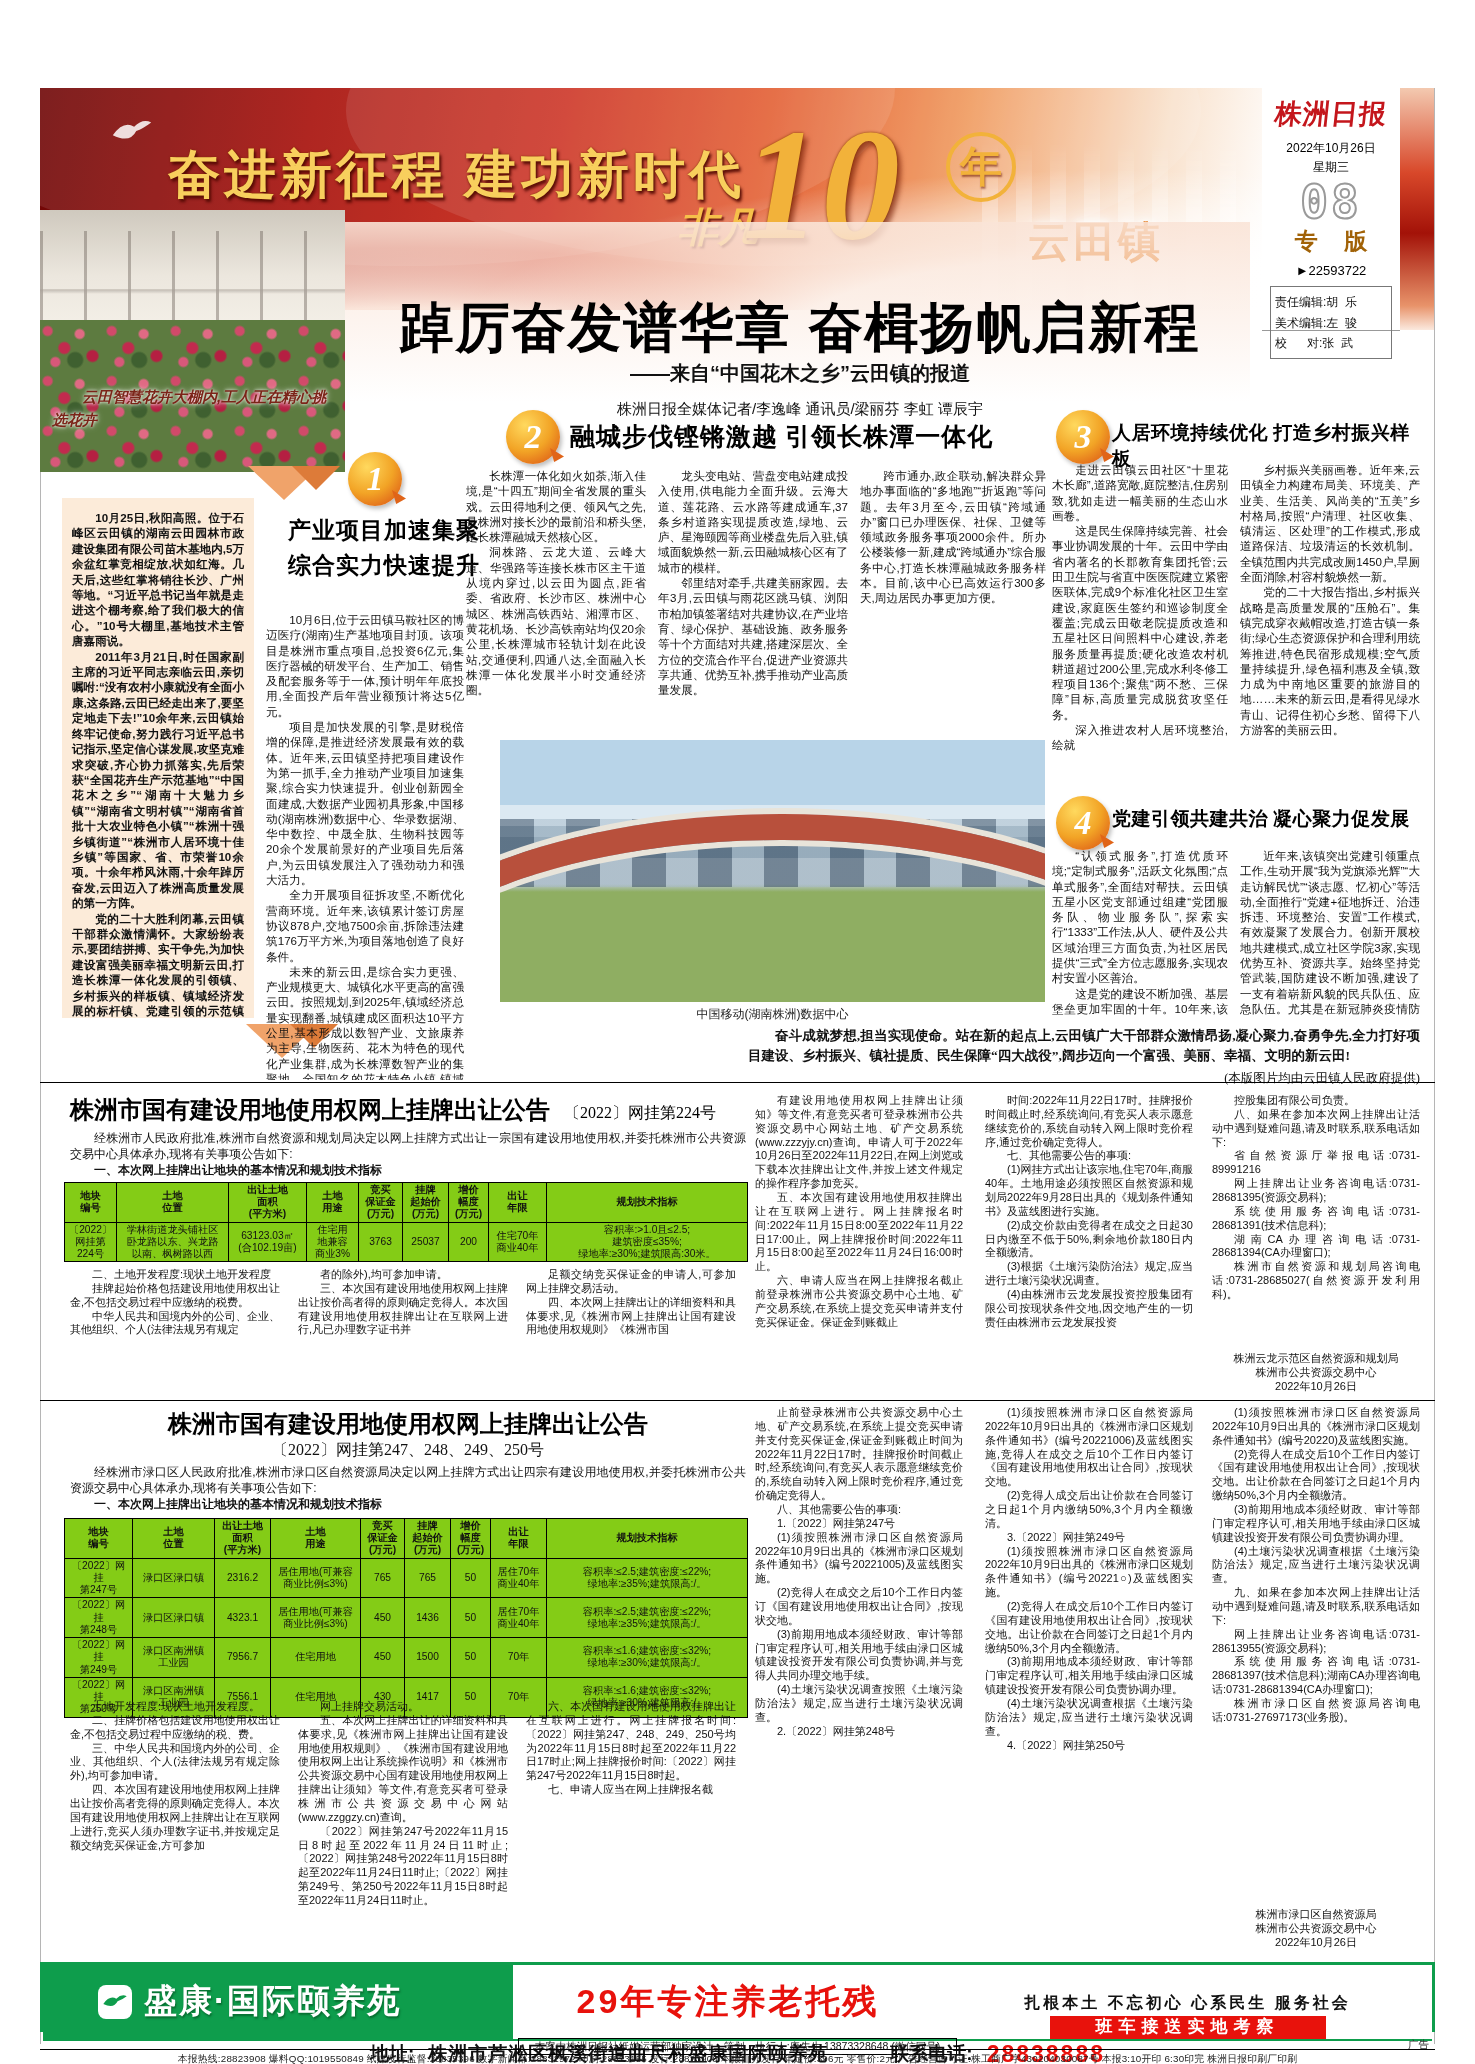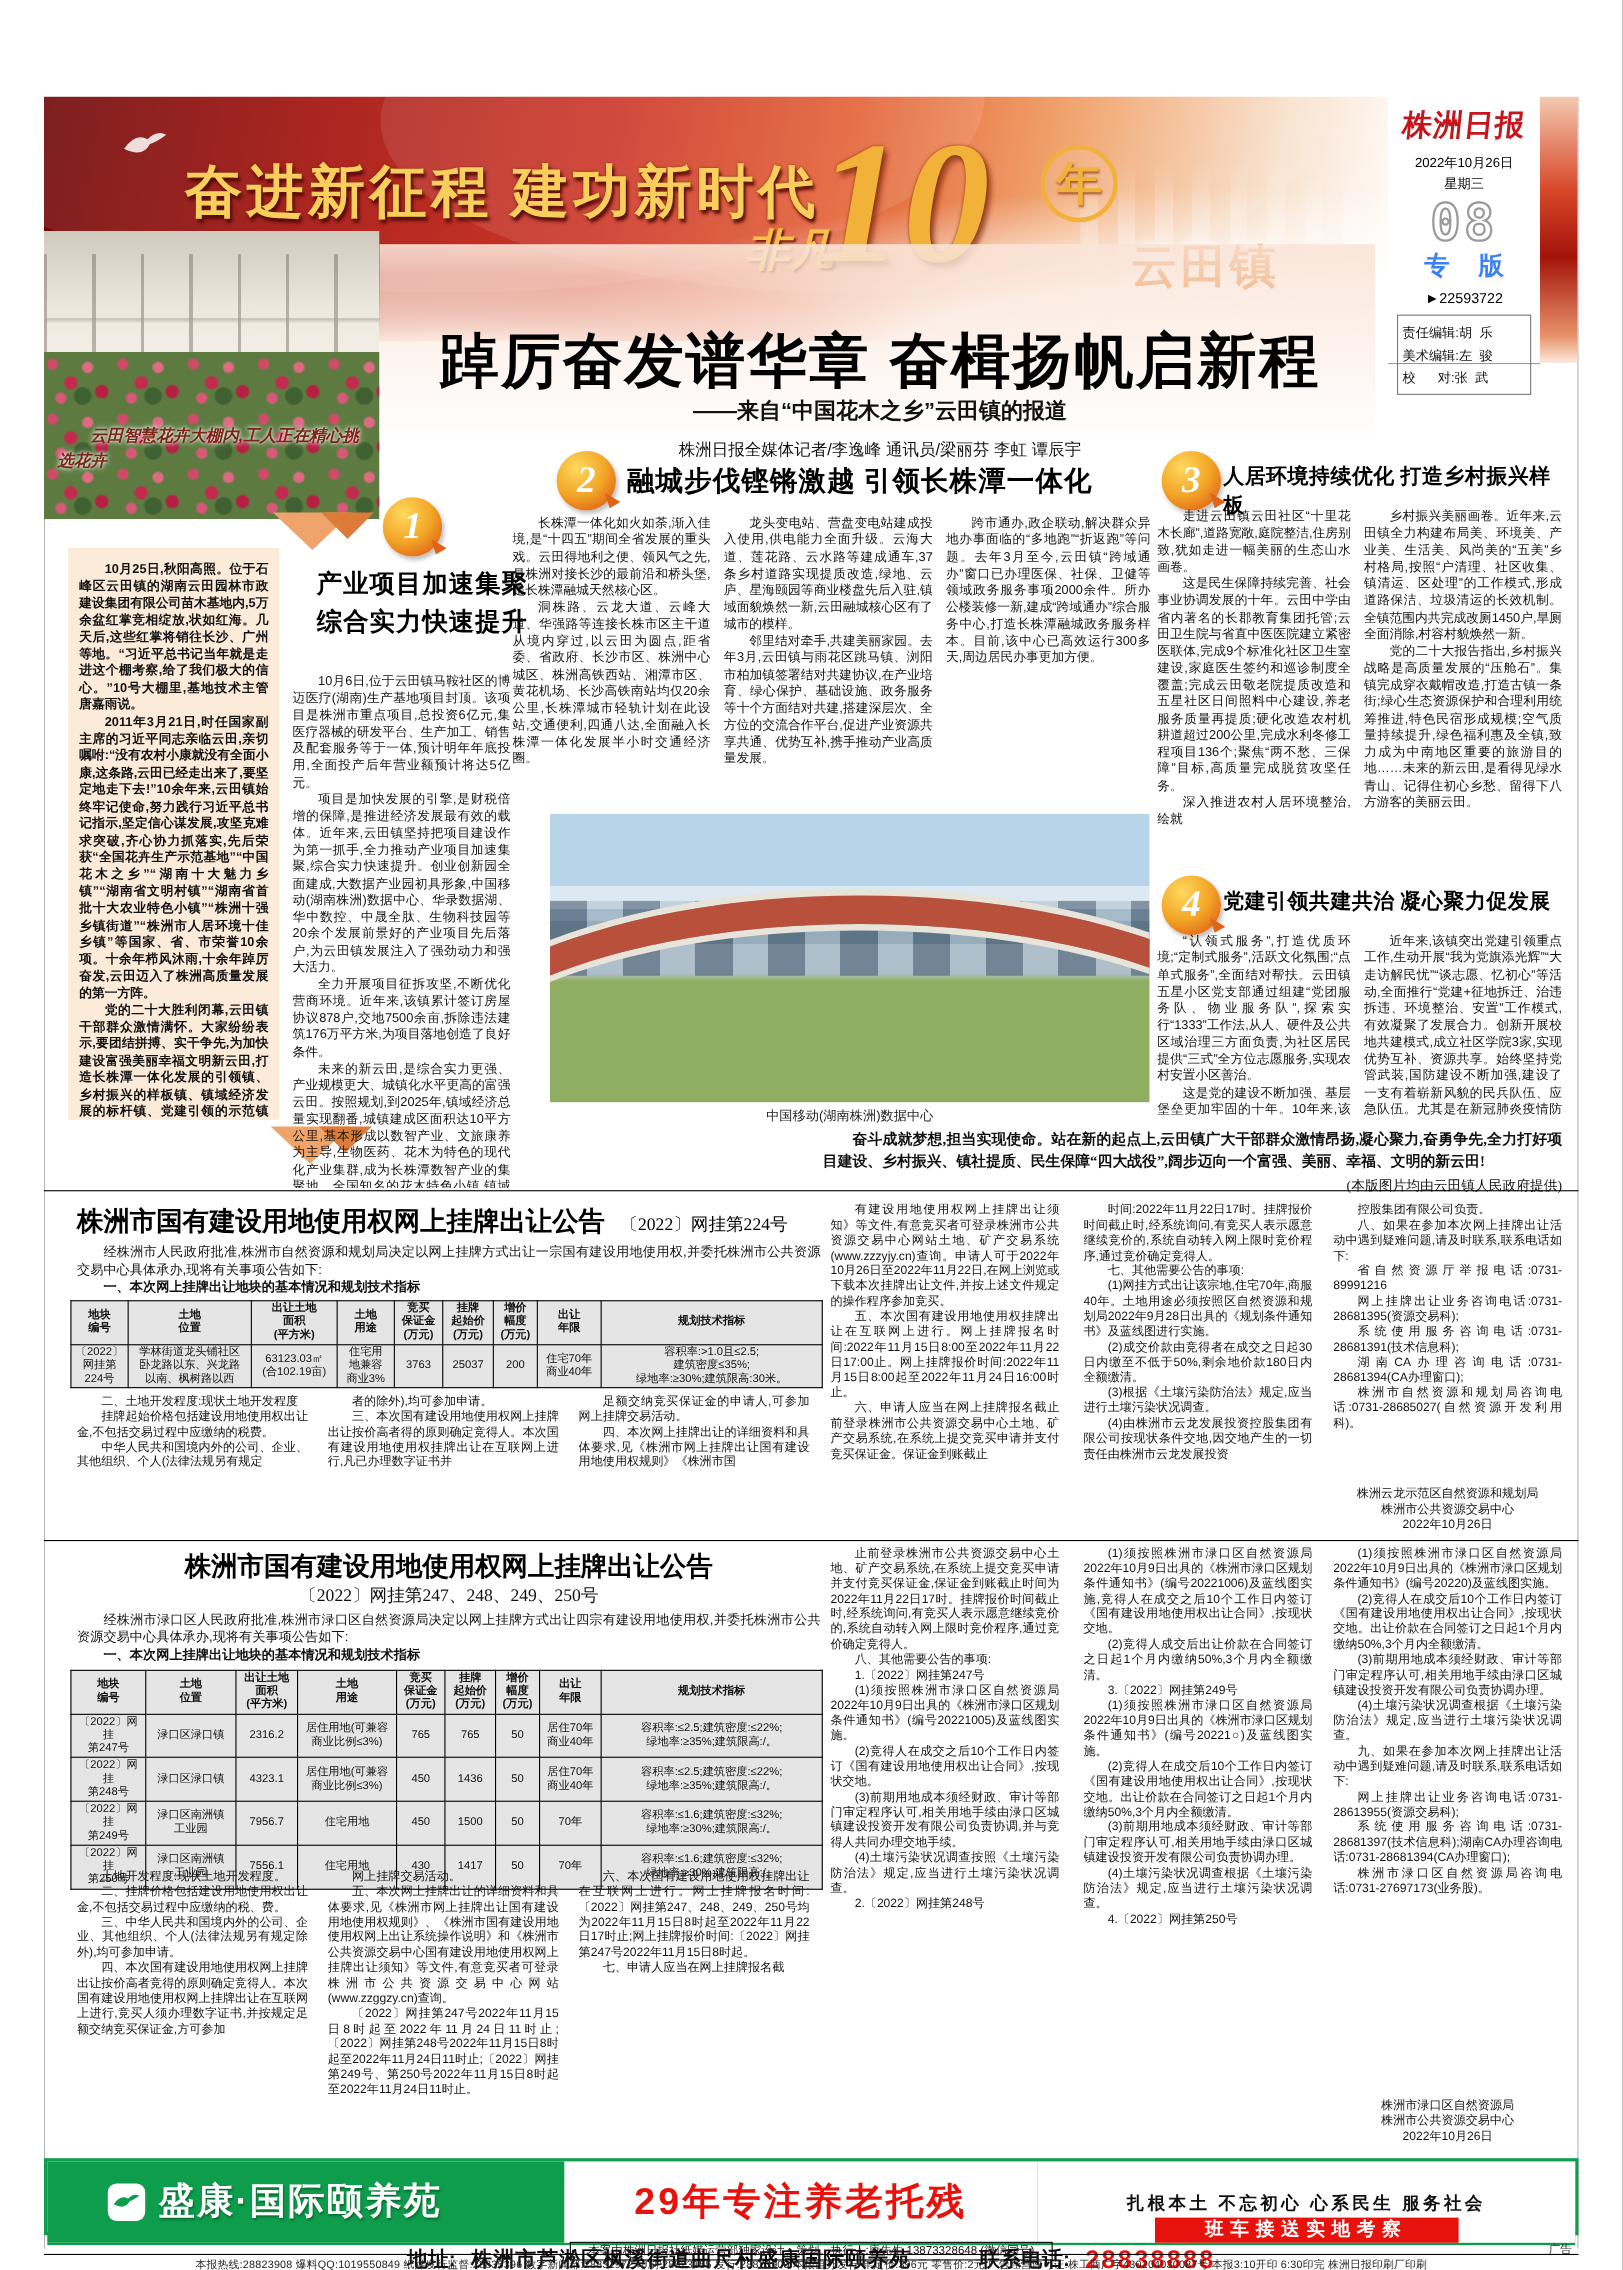--- a/index.html
+++ b/index.html
@@ -36,21 +36,21 @@
     -webkit-mask-image:linear-gradient(180deg,transparent,#000 40%);mask-image:linear-gradient(180deg,transparent,#000 40%);}
 
   
   #masthead{left:1262px;top:88px;width:138px;height:242px;background:#fff;border-bottom:1px solid #999;text-align:center;}
   #paper-name{margin-top:8px;font-family:"Liberation Serif",serif;font-size:27px;font-weight:900;color:#c4161c;
     transform:skewX(-6deg);letter-spacing:1px;}
   #mh-date{margin-top:8px;font-size:12px;color:#000;}
   #mh-week{margin-top:2px;font-size:12px;color:#000;}
   #mh-pageno{margin-top:2px;font-size:46px;font-weight:700;color:#fff;-webkit-text-stroke:2px #9a9a9a;
     text-shadow:0 0 1px #9a9a9a;letter-spacing:3px;line-height:1.05;font-family:"DejaVu Sans Mono",monospace;}
-  #mh-pagetype{margin-top:0px;font-size:23px;font-weight:900;color:#3b82f6;letter-spacing:10px;text-indent:10px;}
+  #mh-pagetype{margin-top:0px;font-size:23px;font-weight:900;color:#a16207;letter-spacing:10px;text-indent:10px;}
   #mh-phone{margin-top:6px;font-size:13px;color:#000;}
   #mh-editors{margin:8px 8px 0 8px;border:1px solid #777;padding:5px 4px;text-align:left;}
   #mh-editors p{text-indent:0;font-size:12px;line-height:1.7;white-space:pre;}
   #mh-strip{left:1400px;top:88px;width:34px;height:242px;
     background:linear-gradient(180deg,#f3c9b0,#d8482a 35%,#a31208 60%,#e8936a 90%,#fbe9de);}
 
   
   #headline-wash{left:345px;top:222px;width:905px;height:240px;
     background:linear-gradient(180deg,rgba(250,228,215,.9),rgba(255,255,255,0) 75%);}
   #main-title{left:350px;top:292px;width:900px;text-align:center;font-size:54px;font-weight:900;letter-spacing:2px;color:#000;}
@@ -109,21 +109,21 @@
   #closing .credit{text-align:right;text-indent:0;font-weight:400;font-size:12.5px;margin-top:2px;}
 
   
   .n-title{position:absolute;font-family:"Liberation Serif",serif;font-weight:900;font-size:24px;color:#000;}
   .n-docno{font-family:"Liberation Serif",serif;font-weight:400;font-size:16px;margin-left:14px;}
   .n-body{position:absolute;}
   .n-body p{font-size:12px;line-height:1.35;text-align:justify;}
   .ncol{position:absolute;overflow:hidden;}
   .ncol p{font-size:11px;line-height:1.26;text-align:justify;}
   .ncol .sign{text-align:center;text-indent:0;}
-  table.ntable{position:absolute;border-collapse:collapse;table-layout:fixed;background:#e5e5e5;}
+  table.ntable{position:absolute;border-collapse:collapse;table-layout:fixed;background:#84cc16;}
   .ntable th,.ntable td{border:1px solid #000;font-size:10.2px;line-height:1.2;text-align:center;
     padding:1px 2px;white-space:pre-line;word-break:break-all;}
   .ntable th{font-weight:700;}
 
   
   #ad{left:40px;top:1962px;width:1395px;height:70px;border:3px solid #0e9d4c;box-sizing:border-box;display:flex;flex-direction:column;}
   #ad-top{flex:1;display:flex;align-items:stretch;background:#0e9d4c;}
   #ad-brandzone{width:470px;display:flex;align-items:center;gap:12px;padding-left:55px;box-sizing:border-box;}
   #ad-logo{width:34px;height:34px;background:#fff;border-radius:8px;display:flex;align-items:center;justify-content:center;}
   #ad-brand{font-size:33px;font-weight:900;color:#fff;letter-spacing:2px;text-shadow:1px 2px 2px rgba(0,60,20,.5);}

